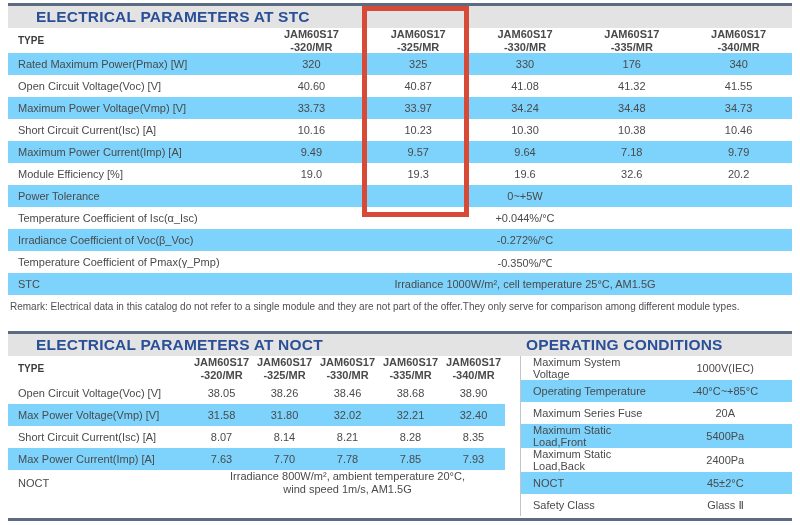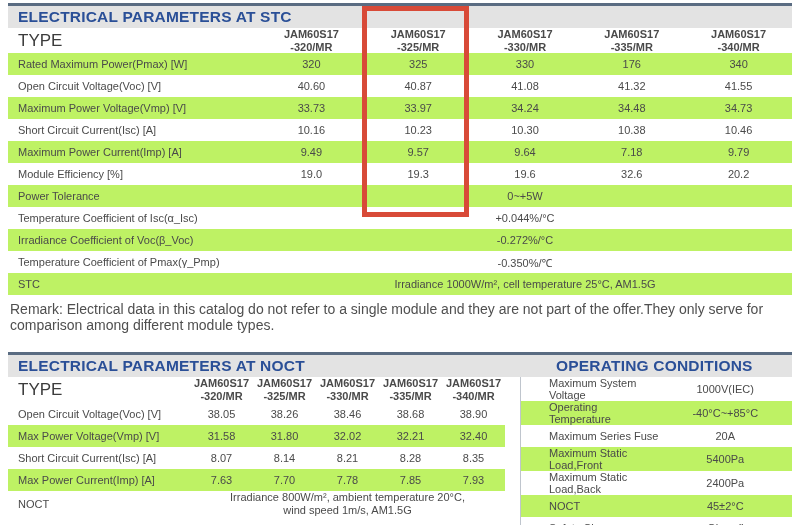--- a/index.html
+++ b/index.html
@@ -2,38 +2,38 @@
 <html><head>
 <meta charset="utf-8">
 <style>
   html,body{margin:0;padding:0;background:#fff;}
   .page{width:800px;height:525px;background:#ffffff;position:relative;overflow:hidden;
         font-family:"Liberation Sans",sans-serif;color:#4a4a4a;}
   .rule{height:3px;background:#5a6c82;margin:0 8px;}
   .rule.top{margin-top:3px;}
   .rule.mid{margin-top:19px;}
   .rule.bottom{margin-top:2px;}
-  .band{height:22px;margin:0 8px;background:#e3e3e3;display:flex;align-items:center;position:relative;}
+  .band{height:22px;margin:0 8px;background:#e3e3e3;display:flex;align-items:center;position:relative;padding-left:18px;}
   .hd{font-size:15.5px;font-weight:bold;color:#2a4f97;padding-left:10px;letter-spacing:.2px;white-space:nowrap;}
-  .hd.right{position:absolute;left:548px;padding-left:0;}
+  .hd.right{position:absolute;left:518px;padding-left:0;}
   table{border-collapse:collapse;table-layout:fixed;margin:0 8px;}
   td{padding:0;font-size:11px;color:#4a4a4a;height:22px;vertical-align:middle;}
   .lbl{text-align:left;padding-left:10px;}
-  .type{font-weight:normal;font-size:17px;color:#3c3c3c;}
+  .type{font-weight:bold;font-size:10px;color:#3c3c3c;}
   .col-h{text-align:center;font-size:11px;line-height:1.15;white-space:pre-line;font-weight:bold;}
   .val{text-align:center;}
-  .gray{background:#bef264;}
+  .gray{background:#7dd3fc;}
   .type-row td{height:23px;}
-  .remark{font-size:14px;color:#4f4f4f;margin:6px 8px 0 10px;}
+  .remark{font-size:10px;color:#4f4f4f;margin:6px 8px 0 10px;}
   .bottom-wrap{display:flex;align-items:flex-start;margin:0 8px;}
   .noct-tbl{width:497px;margin:0;}
   .noct-tbl .type-row td{height:24px;}
   .noct-span td{height:26px;}
   .oc-tbl{width:272px;margin:0 0 0 15px;border-left:1px solid #bfc5cd;}
-  .oc-lbl{padding-left:28px;}
+  .oc-lbl{padding-left:12px;}
   .pre{white-space:pre-line;line-height:1.25;}
   .hl{position:absolute;left:362px;top:6px;width:107px;height:211px;box-sizing:border-box;
       border:5px solid #d84a38;pointer-events:none;}
 </style>
 </head>
 <body>
 
 <div class="page">
 
   <div class="rule top"></div>

